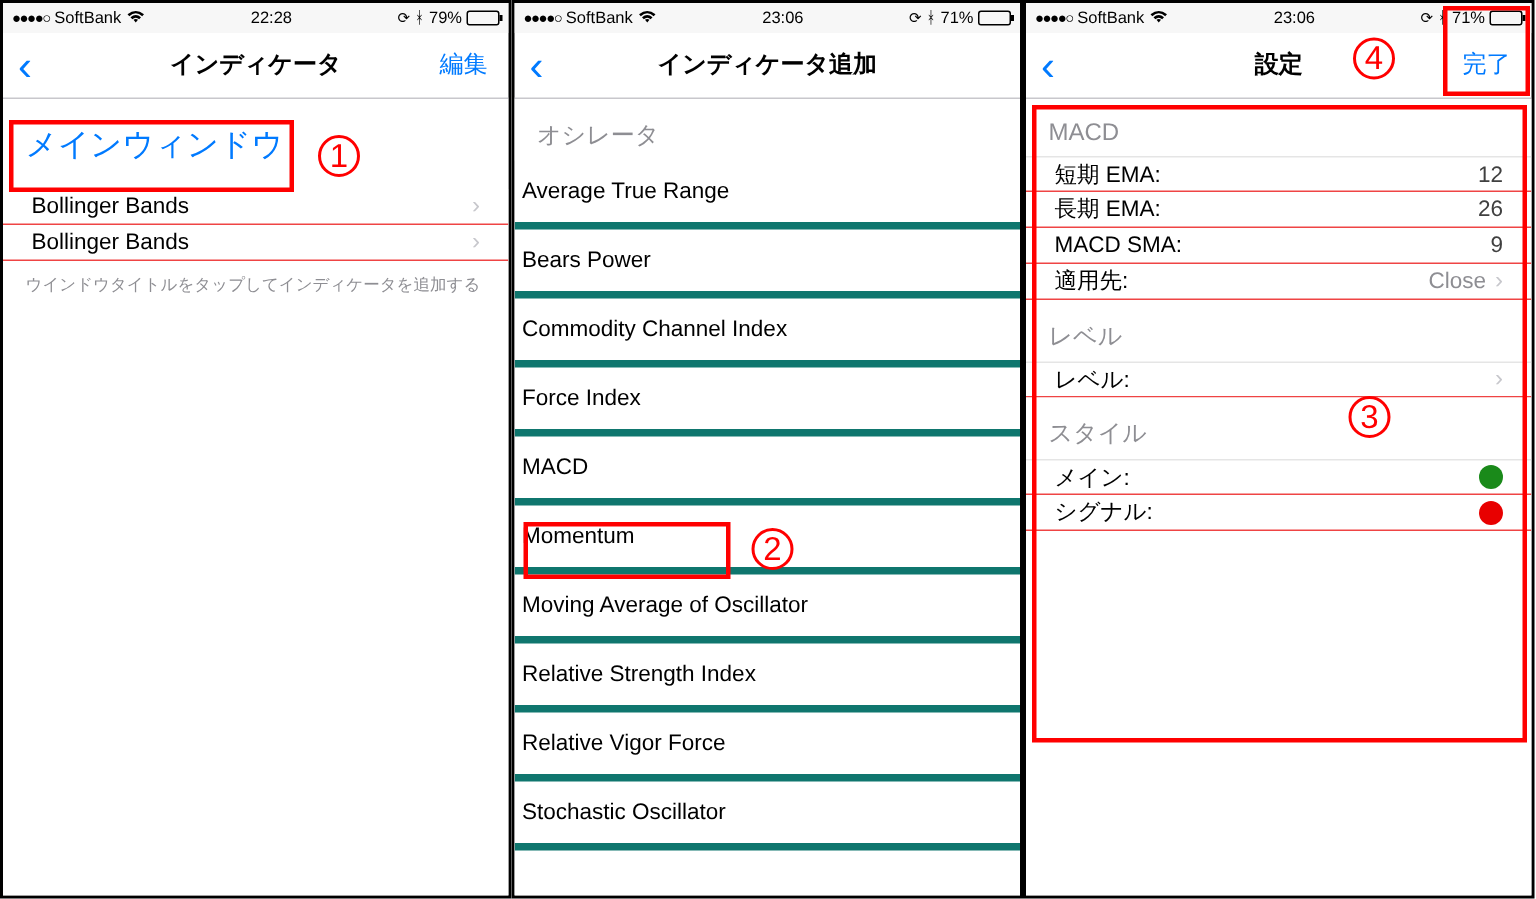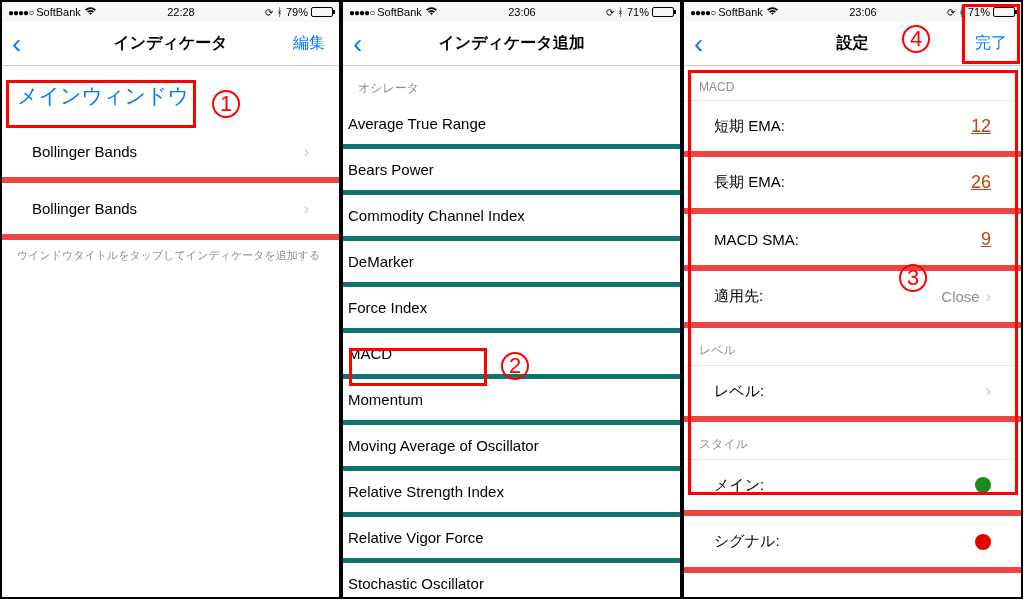--- a/index.html
+++ b/index.html
@@ -67,38 +67,38 @@
   }
   .nav-btn {
     color: #007aff;
     font-size: 16px;
     min-width: 40px;
     text-align: center;
     z-index:1;
   }
   .content { flex:1; overflow-y:auto; background:#fff; }
   .section-header {
-    font-size: 12px;
+    font-size: 16px;
     color: #8e8e93;
     padding: 14px 15px 6px;
     background:#fff;
   }
   .row {
-    height: 57px;
+    height: 24px;
     display:flex;
     align-items:center;
     justify-content:space-between;
-    padding: 0 30px;
-    border-bottom: 6px solid #ef4444;
+    padding: 0 19px;
+    border-bottom: 1px solid #ef4444;
     font-size: 15px;
     background:#fff;
   }
   .row:first-of-type { border-top:1px solid #e5e5e5; }
   .row-label { color:#000; }
-  .row-value { color:#c2410c; font-size:18px;text-decoration:underline; }
+  .row-value { color:#404040; font-size:15px; }
   .row-value-gray { color:#8e8e93; }
   .chevron { color:#c7c7cc; font-size:16px; margin-left:6px; }
   .main-window-btn {
     color:#007aff;
     font-size:21px;
     padding:16px 15px;
   }
   .footer-note {
     font-size: 11px;
     color:#8e8e93;
@@ -199,21 +199,20 @@
     <span class="nav-back">‹</span>
     <span class="nav-title">インディケータ追加</span>
     <span class="nav-btn"></span>
   </div>
   <div class="content">
     <div class="section-header">オシレータ</div>
     <div id="osc-list">
         <div class="list-row">Average True Range</div>
         <div class="list-row">Bears Power</div>
         <div class="list-row">Commodity Channel Index</div>
-        <div class="list-row">DeMarker</div>
         <div class="list-row">Force Index</div>
         <div class="list-row">MACD</div>
         <div class="list-row">Momentum</div>
         <div class="list-row">Moving Average of Oscillator</div>
         <div class="list-row">Relative Strength Index</div>
         <div class="list-row">Relative Vigor Force</div>
         <div class="list-row">Stochastic Oscillator</div>
       </div>
   </div>
   <div class="annot-box" style="left:6px; top:346px; width:138px; height:38px;"></div>

